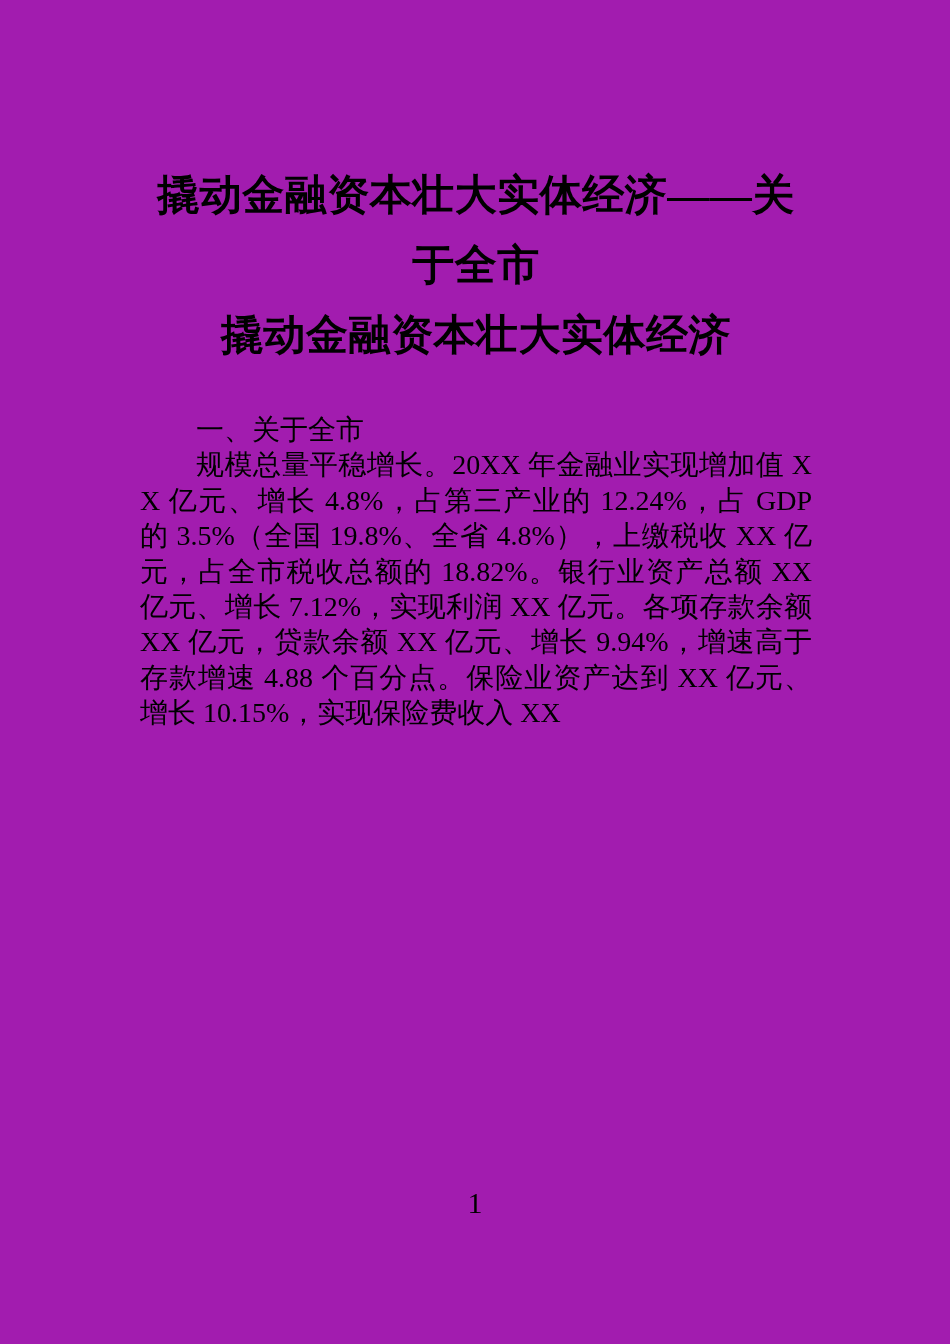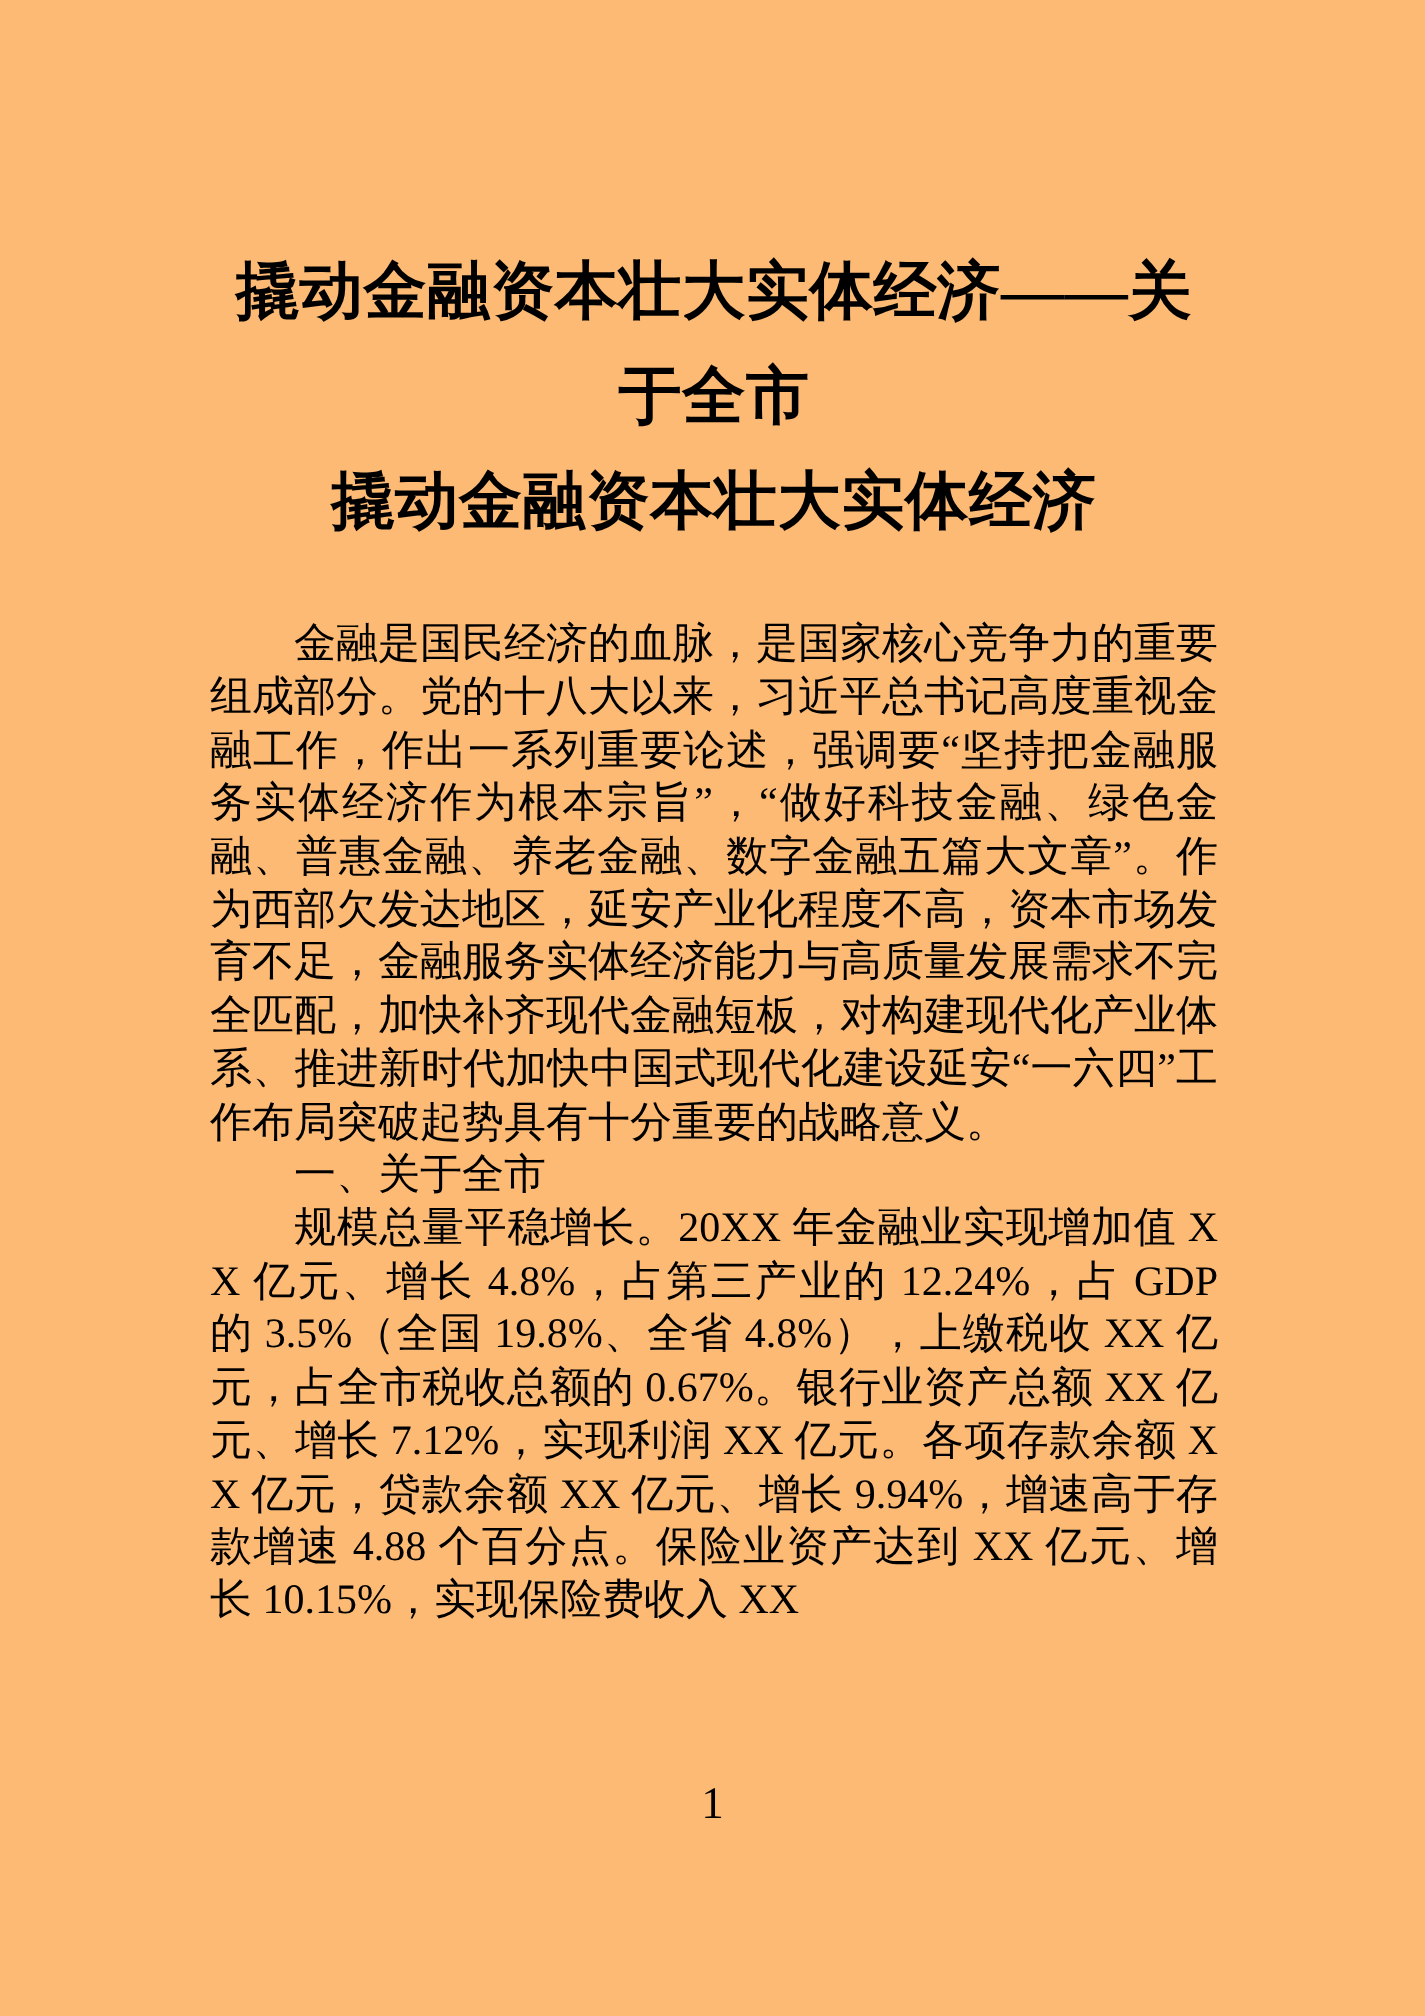--- a/index.html
+++ b/index.html
@@ -4,21 +4,21 @@
 <style>
   html, body {
     margin: 0;
     padding: 0;
     background: #ffffff;
   }
   .page {
     position: relative;
     width: 950px;
     height: 1344px;
-    background: #fdba74;
+    background: #a21caf;
     color: #000000;
     font-family: "Liberation Serif", "DejaVu Serif", serif;
     overflow: hidden;
   }
   .content {
     position: absolute;
     left: 140px;
     top: 0;
     width: 672px;
   }
@@ -58,23 +58,22 @@
 <body>
 
 <div class="page">
   <div class="content">
 
     <h1 class="doc-title">
       <span class="title-line">撬动金融资本壮大实体经济——关于全市</span>
       <span class="title-line">撬动金融资本壮大实体经济</span>
     </h1>
 
-    <p class="para">金融是国民经济的血脉，是国家核心竞争力的重要组成部分。党的十八大以来，习近平总书记高度重视金融工作，作出一系列重要论述，强调要“坚持把金融服务实体经济作为根本宗旨”，“做好科技金融、绿色金融、普惠金融、养老金融、数字金融五篇大文章”。作为西部欠发达地区，延安产业化程度不高，资本市场发育不足，金融服务实体经济能力与高质量发展需求不完全匹配，加快补齐现代金融短板，对构建现代化产业体系、推进新时代加快中国式现代化建设延安“一六四”工作布局突破起势具有十分重要的战略意义。</p>
 
     <h2 class="para">一、关于全市</h2>
 
 
-    <p class="para">规模总量平稳增长。20XX 年金融业实现增加值 XX 亿元、增长 4.8%，占第三产业的 12.24%，占 GDP 的 3.5%（全国 19.8%、全省 4.8%），上缴税收 XX 亿元，占全市税收总额的 0.67%。银行业资产总额 XX 亿元、增长 7.12%，实现利润 XX 亿元。各项存款余额 XX 亿元，贷款余额 XX 亿元、增长 9.94%，增速高于存款增速 4.88 个百分点。保险业资产达到 XX 亿元、增长 10.15%，实现保险费收入 XX</p>
+    <p class="para">规模总量平稳增长。20XX 年金融业实现增加值 XX 亿元、增长 4.8%，占第三产业的 12.24%，占 GDP 的 3.5%（全国 19.8%、全省 4.8%），上缴税收 XX 亿元，占全市税收总额的 18.82%。银行业资产总额 XX 亿元、增长 7.12%，实现利润 XX 亿元。各项存款余额 XX 亿元，贷款余额 XX 亿元、增长 9.94%，增速高于存款增速 4.88 个百分点。保险业资产达到 XX 亿元、增长 10.15%，实现保险费收入 XX</p>
 
   </div>
 
   <div class="page-number">1</div>
 </div>
 
 </body></html>

